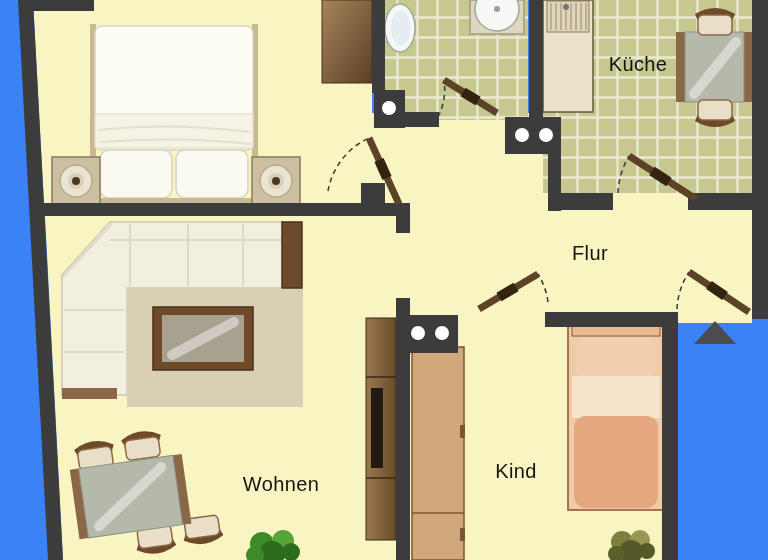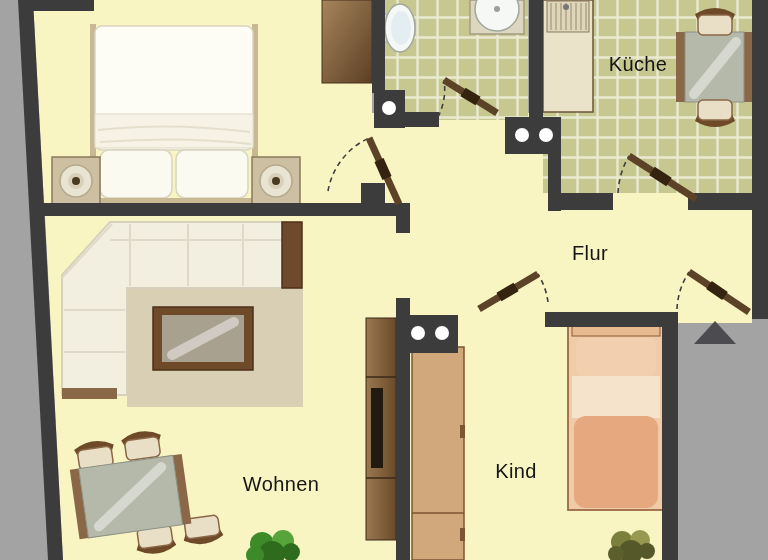--- a/index.html
+++ b/index.html
@@ -1,16 +1,16 @@
 <!DOCTYPE html>
 <html style="--wall: #3c3c3c; --floor: #f8f5c3; --tile: #c6c890; --tileGrid: #e9ead0; --doorLeaf: #5c4226; --doorLeafDark: #33230f; --woodDark: #6e4a28; --woodMid: #8a6747; --glass: #b4b9aa; --sofa: #f2eee0; --rug: #d8cfb4; --tan: #d0a87c; --bedSalmon: #e5a87f; --bedBand: #f6e3cb; --bedPillow: #f2cfae; --plantGreen: #3c8a28; --plantOlive: #7b803d; --arrow: #4c4c50;"><head>
 <meta charset="utf-8">
 <style>
   html,body{margin:0;padding:0;background:#fff;}
-  .stage{width:768px;height:560px;position:relative;overflow:hidden;background:#a3a3a3;}
+  .stage{width:768px;height:560px;position:relative;overflow:hidden;background:#3b82f6;}
   svg{display:block;}
   text{font-family:"Liberation Sans","DejaVu Sans",sans-serif;}
   .wall{fill:var(--wall);}
   .cream{fill:var(--floor);}
   .tilebg{fill:var(--tile);}
   .tln{stroke:var(--tileGrid);stroke-width:2.4;}
   .leaf{stroke:var(--doorLeaf);stroke-width:7;}
   .leafh{stroke:var(--doorLeafDark);stroke-width:10;}
   .arc{fill:none;stroke:#3f3f3f;stroke-width:1.6;stroke-dasharray:5 4;}
   .dot{fill:#ffffff;}

